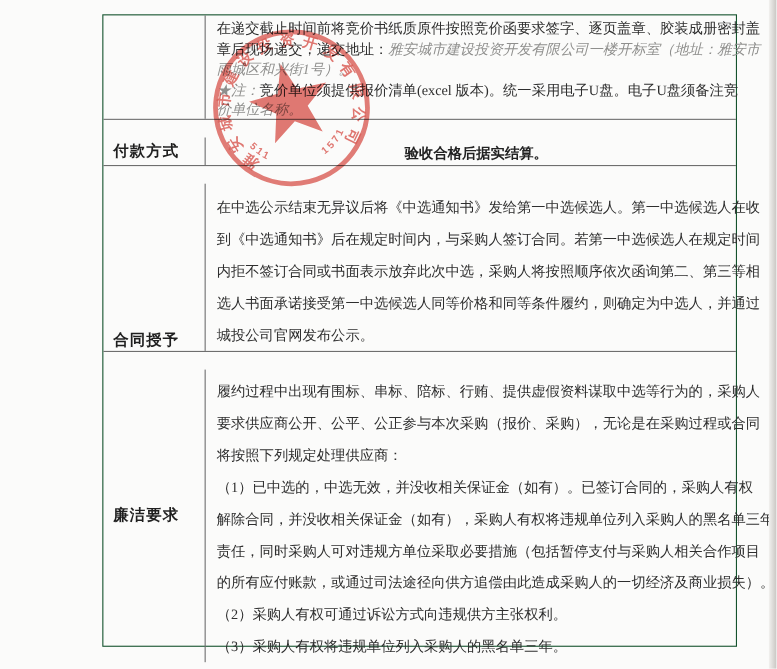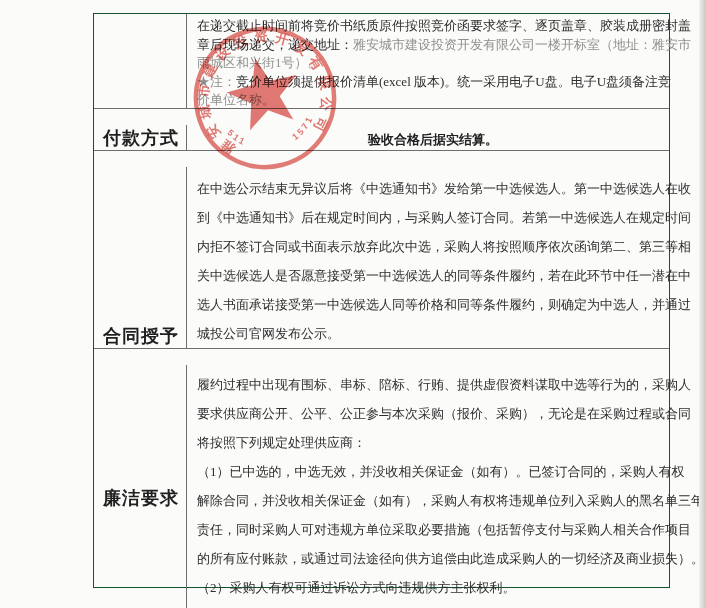--- a/index.html
+++ b/index.html
@@ -20,38 +20,38 @@
   .t-row{display:flex;flex-direction:row;box-sizing:border-box;border-bottom:1px solid #6e6e6e;}
   .t-row:last-child{border-bottom:none;}
   .row-1{height:95px;}
   .row-2{height:32px;}
   .row-3{height:182px;}
   .row-4{flex:1;}
   .label-cell{
     width:93px;min-width:93px;box-sizing:border-box;border-right:1px solid #6e6e6e;
     display:flex;padding-left:9px;
     font-family:"Liberation Sans","DejaVu Sans",sans-serif;
-    font-weight:bold;font-size:18px;color:#1f1f1f;letter-spacing:1px;
+    font-weight:bold;font-size:14px;color:#1f1f1f;letter-spacing:1px;
   }
   .va-center{align-items:center;}
   .va-top{align-items:flex-end;padding-top:11px;}
   .content-cell{
     flex:1;box-sizing:border-box;padding-left:10px;overflow:visible;
     font-size:13px;color:#2e2e2e;
   }
   .row-1 .content-cell{padding-top:3px;}
   .row-1 .tline{line-height:18.6px;}
   .row-2 .content-cell{padding-top:5px;}
   .row-2 .tline{line-height:20px;font-weight:bold;color:#222;text-align:center;}
   .row-3 .content-cell{padding-top:7px;}
   .row-3 .tline{line-height:29px;}
   .row-4 .content-cell{padding-top:5px;}
   .row-4 .tline{line-height:29px;}
   .tline{white-space:nowrap;}
-  .faint{color:#8f8f8d;}
+  .faint{color:#8f8f8d;font-style:italic;}
   .seal{
     position:absolute;left:165px;top:-2px;width:200px;height:200px;
     transform:rotate(-14deg);
     mix-blend-mode:multiply;opacity:.85;pointer-events:none;
   }
 </style>
 </head>
 <body>
 
 <div class="doc-table">
@@ -79,21 +79,20 @@
   </div>
 
   <div class="t-row row-3">
     <div class="label-cell va-top">
       <span>合同授予</span>
     </div>
     <div class="content-cell">
         <div class="tline"><span>在中选公示结束无异议后将《中选通知书》发给第一中选候选人。第一中选候选人在收</span></div>
         <div class="tline"><span>到《中选通知书》后在规定时间内，与采购人签订合同。若第一中选候选人在规定时间</span></div>
         <div class="tline"><span>内拒不签订合同或书面表示放弃此次中选，采购人将按照顺序依次函询第二、第三等相</span></div>
-        <div class="tline"><span>关中选候选人是否愿意接受第一中选候选人的同等条件履约，若在此环节中任一潜在中</span></div>
         <div class="tline"><span>选人书面承诺接受第一中选候选人同等价格和同等条件履约，则确定为中选人，并通过</span></div>
         <div class="tline"><span>城投公司官网发布公示。</span></div>
       </div>
   </div>
 
   <div class="t-row row-4">
     <div class="label-cell va-center">
       <span>廉洁要求</span>
     </div>
     <div class="content-cell">

